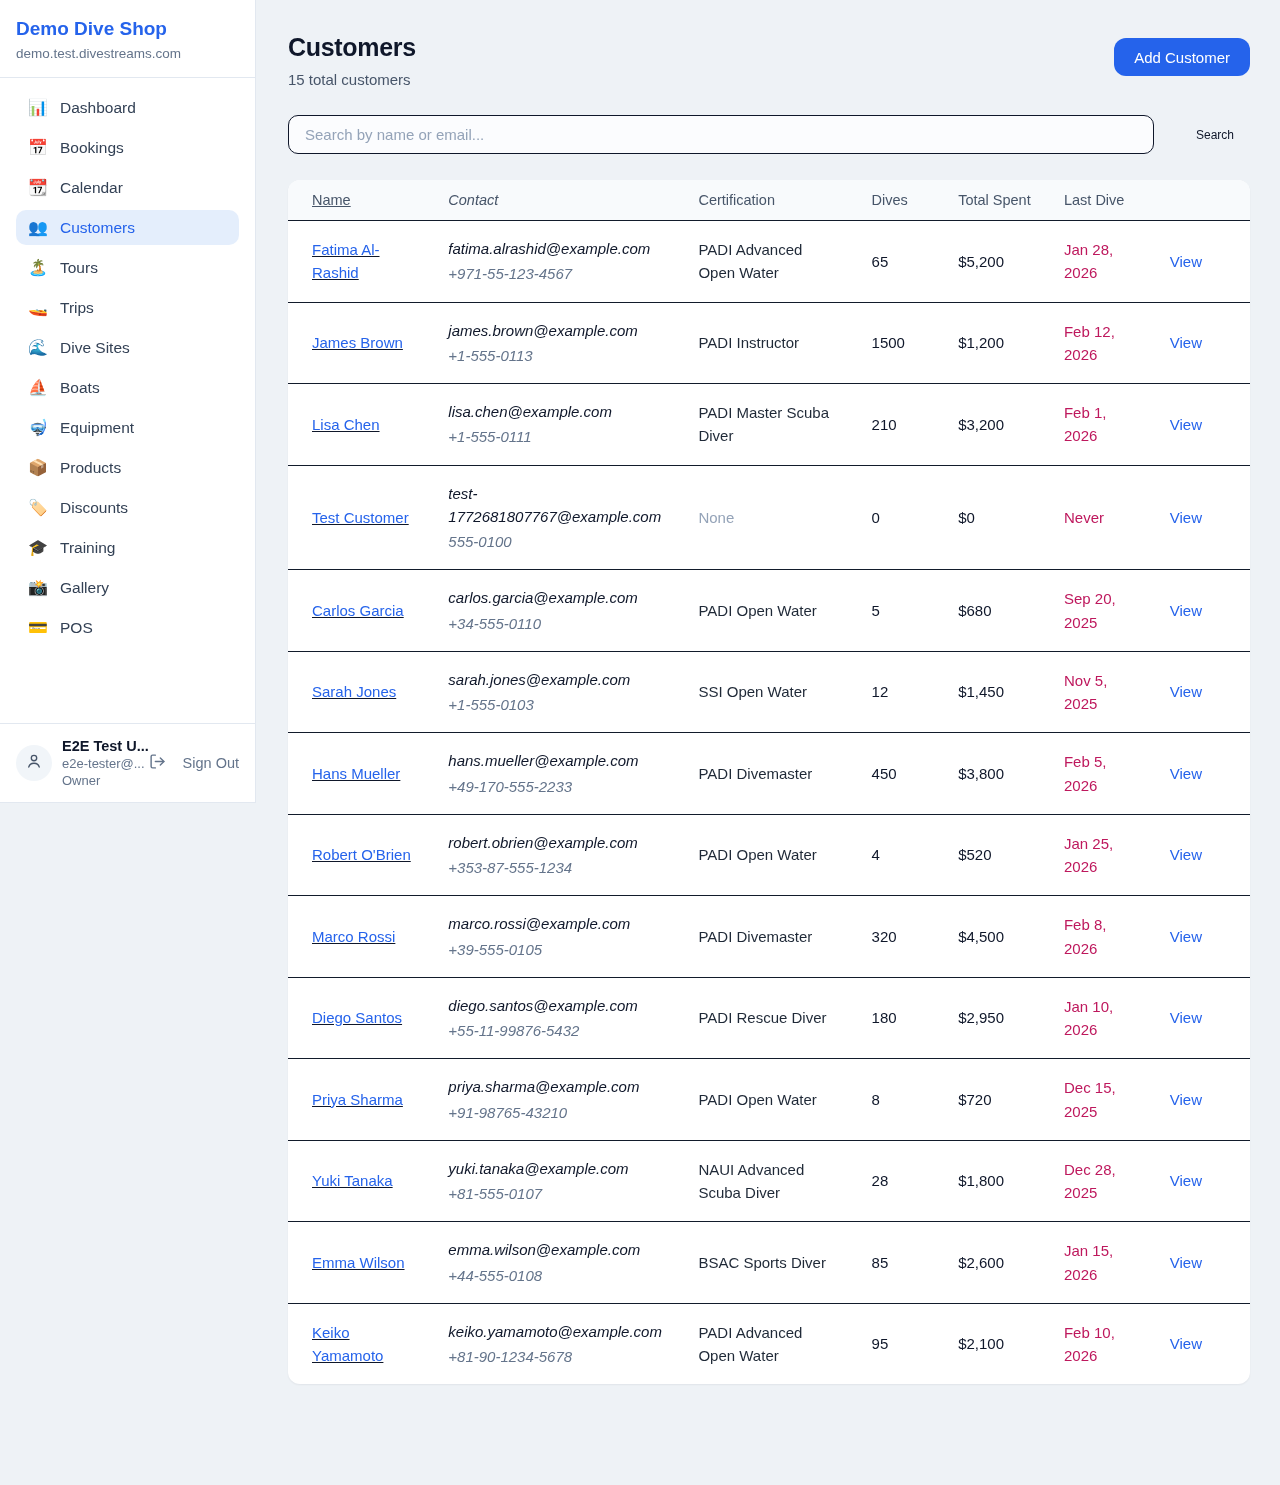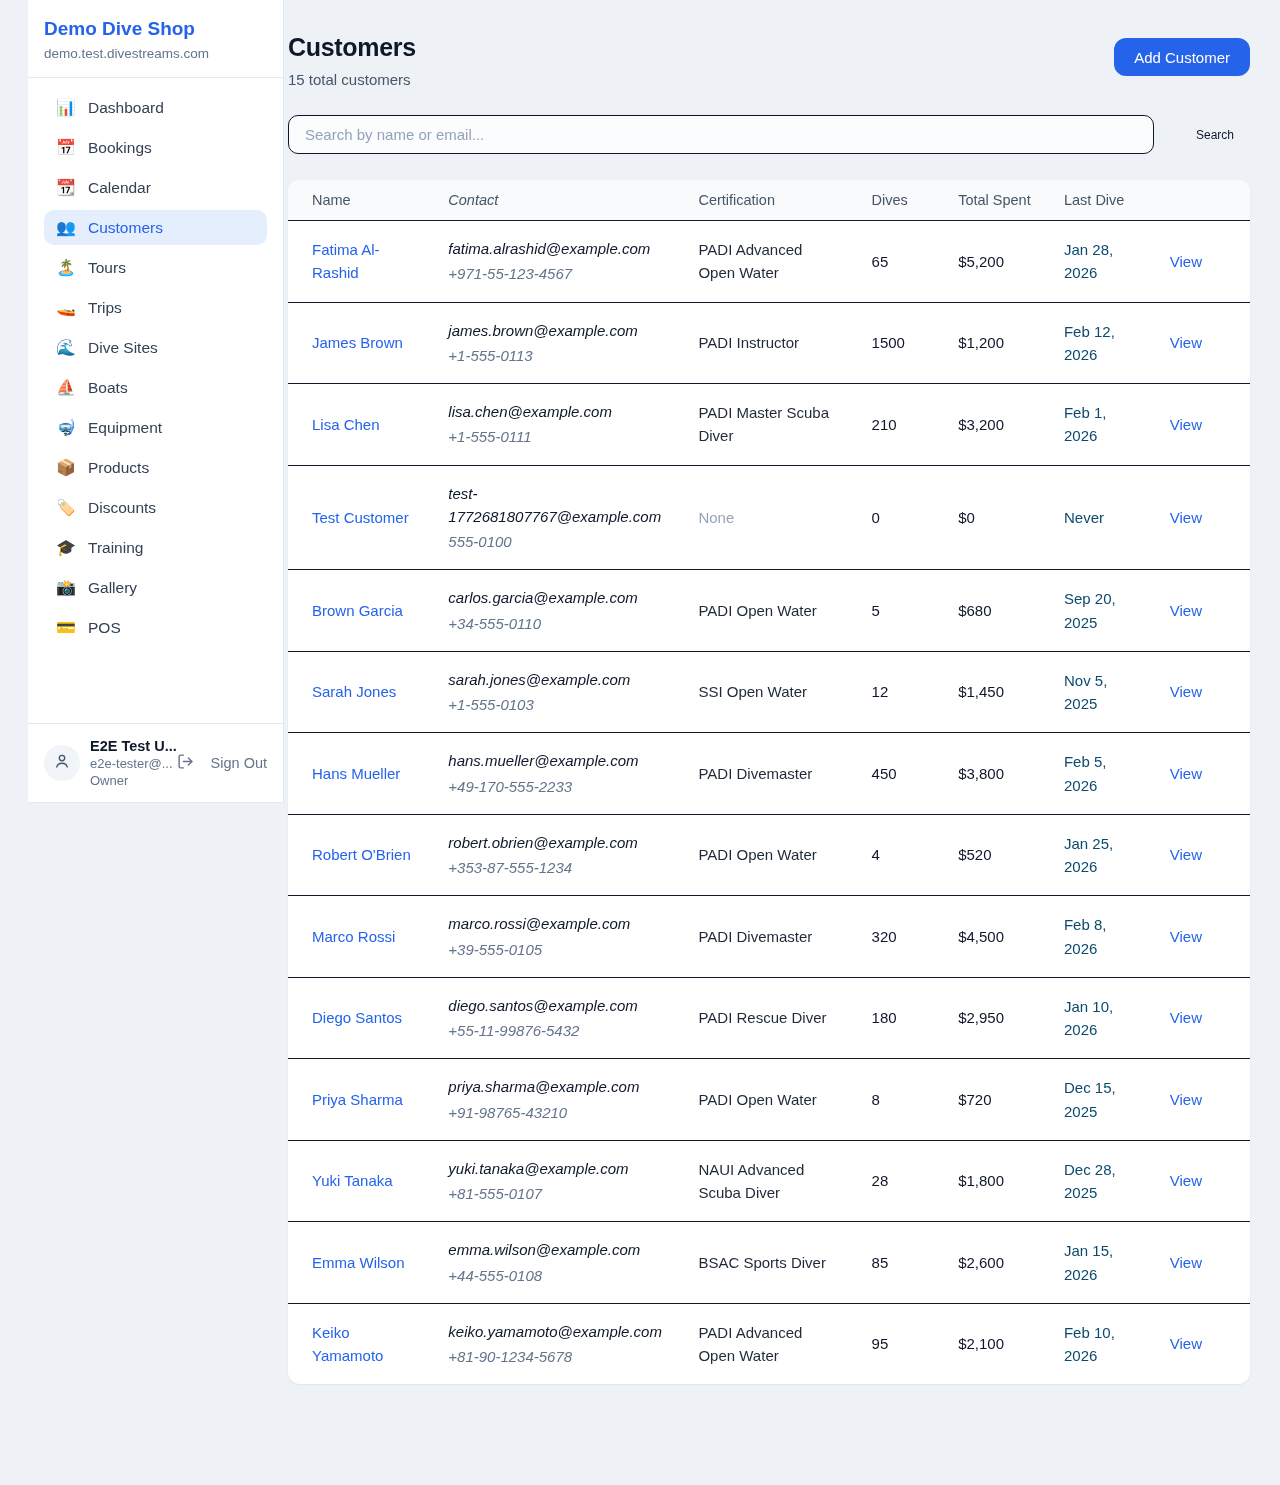--- a/index.html
+++ b/index.html
@@ -11,21 +11,21 @@
     color: #0f172a;
   }
 
   
   .sidebar {
     position: absolute; left: 0; top: 0;
     width: 256px; height: 803px;
     background: #ffffff;
     border-right: 1px solid #e2e8f0;
     border-bottom: 1px solid #e2e8f0;
-    display: flex; flex-direction: column; margin-left: 28px;
+    display: flex; flex-direction: column;
   }
   .brand { padding: 18px 16px 16px 16px; }
   .brand-name { font-size: 19px; font-weight: bold; color: #2563eb; }
   .brand-domain { font-size: 13.5px; color: #64748b; margin-top: 6px; }
   .sidebar-divider { border: none; border-top: 1px solid #e2e8f0; }
   .nav { padding: 12px 16px; display: flex; flex-direction: column; gap: 5px; }
   .nav-item {
     display: flex; align-items: center; gap: 12px;
     padding: 8px 12px; border-radius: 10px;
     font-size: 15.5px; color: #334155; cursor: pointer;
@@ -82,40 +82,40 @@
   .card {
     margin-top: 26px; background: #fff; border-radius: 12px;
     overflow: hidden; box-shadow: 0 1px 2px rgba(15,23,42,0.06);
   }
   table { width: 100%; border-collapse: collapse; table-layout: fixed; }
   thead th {
     background: #f8fafc; color: #475569; font-weight: 500;
     font-size: 14.5px; text-align: left; padding: 12px 16px;
     border-bottom: 1.5px solid #121b2b; vertical-align: middle;
   }
-  th.col-name, td.col-name { padding-left: 24px; }
+  th.col-name, td.col-name { padding-left: 24px; text-decoration: underline; }
   .col-name { width: 15%; }
   .col-contact { width: 26%; font-style: italic; }
   .col-cert { width: 18%; }
   .col-dives { width: 9%; }
   .col-spent { width: 11%; }
   .col-last { width: 11%; }
   .col-view { width: 10%; }
   tbody td {
     padding: 16px; font-size: 15px; vertical-align: middle;
     border-bottom: 1px solid #121b2b; line-height: 1.55;
   }
   tbody tr:last-child td { border-bottom: none; }
   .name-link { color: #2563eb; font-weight: 500; text-decoration: none; cursor: pointer; }
   .email { color: #0f172a; word-wrap: break-word; }
   .phone { color: #64748b; margin-top: 2px; }
   .cert { color: #1f2937; }
   .cert.muted { color: #94a3b8; }
   .num { color: #0f172a; }
-  .last-dive { color: #0c4a6e; }
+  .last-dive { color: #be185d; }
   .view-link { color: #2563eb; font-weight: 500; text-decoration: none; cursor: pointer; }
 </style>
 </head>
 <body>
 
 <aside class="sidebar">
   <div class="brand">
     <div class="brand-name">Demo Dive Shop</div>
     <div class="brand-domain">demo.test.divestreams.com</div>
   </div>
@@ -275,21 +275,21 @@
               <div class="email">test-1772681807767@example.com</div>
               <div class="phone">555-0100</div>
             </td>
             <td class="col-cert"><span class="cert muted">None</span></td>
             <td class="col-dives num">0</td>
             <td class="col-spent num">$0</td>
             <td class="col-last last-dive">Never</td>
             <td class="col-view"><a class="view-link">View</a></td>
           </tr>
           <tr>
-            <td class="col-name"><a class="name-link">Brown Garcia</a></td>
+            <td class="col-name"><a class="name-link">Carlos Garcia</a></td>
             <td class="col-contact">
               <div class="email">carlos.garcia@example.com</div>
               <div class="phone">+34-555-0110</div>
             </td>
             <td class="col-cert"><span class="cert">PADI Open Water</span></td>
             <td class="col-dives num">5</td>
             <td class="col-spent num">$680</td>
             <td class="col-last last-dive">Sep 20, 2025</td>
             <td class="col-view"><a class="view-link">View</a></td>
           </tr>

